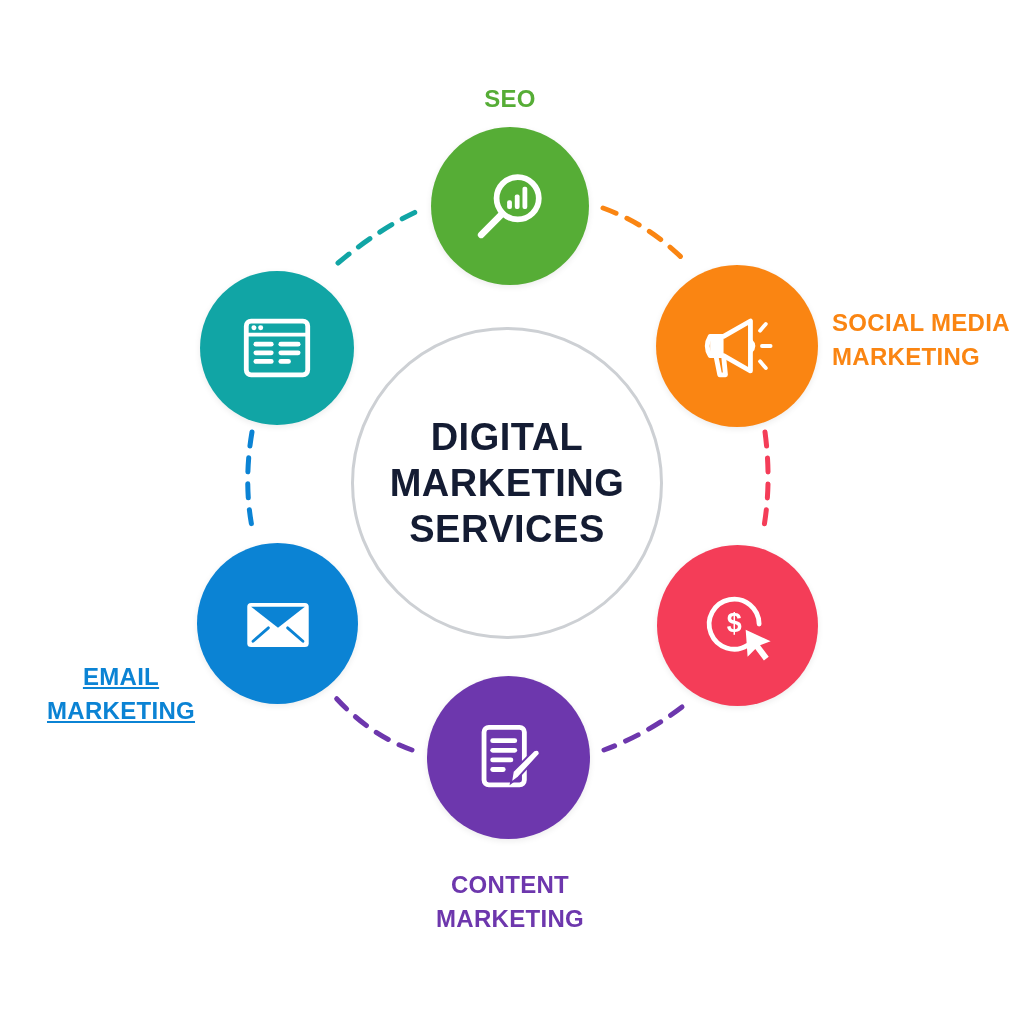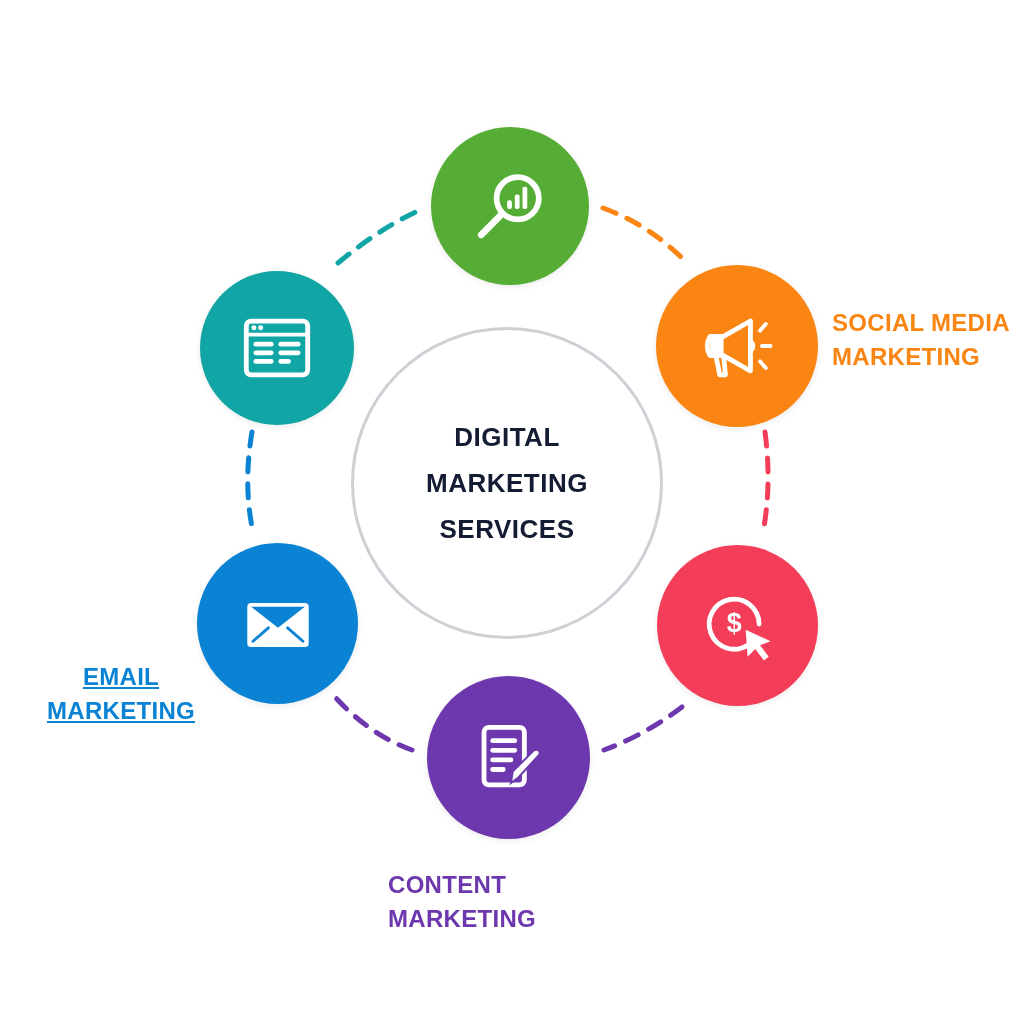--- a/index.html
+++ b/index.html
@@ -9,21 +9,21 @@
       font-family: "Liberation Sans", "DejaVu Sans", sans-serif;
     }
     #diagram { position: absolute; left: 0; top: 0; width: 1024px; height: 1024px; }
     .hub {
       position: absolute; left: 351px; top: 327px; width: 312px; height: 312px;
       border: 3px solid #cdd0d4; border-radius: 50%; background: #ffffff;
       display: flex; flex-direction: column; align-items: center; justify-content: center;
       box-sizing: border-box;
     }
     .hub-line {
-      font-weight: bold; font-size: 26px; line-height: 46px; color: #141c33;
+      font-weight: bold; font-size: 38px; line-height: 46px; color: #141c33;
       letter-spacing: 0.5px; text-align: center;
     }
     .node {
       position: absolute; border-radius: 50%;
       display: flex; align-items: center; justify-content: center;
       box-shadow: 0 2px 6px rgba(0,0,0,0.08);
     }
     .node svg { width: 96px; height: 96px; }
     .label {
       position: absolute; font-weight: bold; font-size: 24px; line-height: 34px;
@@ -53,21 +53,21 @@
 
   <div class="node" style="left:431px;top:127px;width:158px;height:158px;background:#56ad36;">
     <svg viewBox="0 0 100 100">
       <circle cx="58" cy="42" r="22" fill="none" stroke="#fff" stroke-width="6"></circle>
       <line x1="42" y1="58" x2="20" y2="80" stroke="#fff" stroke-width="7" stroke-linecap="round"></line>
       <rect x="47" y="44" width="5" height="9" rx="2" fill="#fff"></rect>
       <rect x="55" y="38" width="5" height="15" rx="2" fill="#fff"></rect>
       <rect x="63" y="30" width="5" height="23" rx="2" fill="#fff"></rect>
     </svg>
   </div>
-  <div class="label" style="left:460px;top:82px;width:100px;text-align:center;color:#56ad36;margin-top:40px;">
+  <div class="label" style="left:460px;top:82px;width:100px;text-align:center;color:#56ad36;">
     <span>SEO</span>
   </div>
 
   <div class="node" style="left:656px;top:265px;width:162px;height:162px;background:#fa8512;">
     <svg viewBox="0 0 100 100">
       <path d="M22 40 L36 40 L64 24 L64 76 L36 60 L22 60 Q16 50 22 40 Z" fill="none" stroke="#fff" stroke-width="5" stroke-linejoin="round"></path>
       <rect x="22" y="40" width="14" height="20" fill="#fff"></rect>
       <path d="M28 60 L32 80 L38 80 L36 60" fill="none" stroke="#fff" stroke-width="5" stroke-linejoin="round"></path>
       <path d="M64 44 Q70 50 64 56" fill="none" stroke="#fff" stroke-width="4"></path>
       <line x1="74" y1="34" x2="80" y2="27" stroke="#fff" stroke-width="4" stroke-linecap="round"></line>
@@ -91,21 +91,21 @@
   <div class="node" style="left:427px;top:676px;width:163px;height:163px;background:#6d37ad;">
     <svg viewBox="0 0 100 100">
       <rect x="24" y="18" width="42" height="60" rx="5" fill="none" stroke="#fff" stroke-width="5"></rect>
       <line x1="33" y1="32" x2="56" y2="32" stroke="#fff" stroke-width="5" stroke-linecap="round"></line>
       <line x1="33" y1="42" x2="56" y2="42" stroke="#fff" stroke-width="5" stroke-linecap="round"></line>
       <line x1="33" y1="52" x2="52" y2="52" stroke="#fff" stroke-width="5" stroke-linecap="round"></line>
       <line x1="33" y1="62" x2="44" y2="62" stroke="#fff" stroke-width="5" stroke-linecap="round"></line>
       <path d="M52 76 L54 64 L76 42 Q82 40 82 46 L60 70 Z" fill="#fff" stroke="#6d37ad" stroke-width="2"></path>
     </svg>
   </div>
-  <div class="label" style="left:388px;top:868px;width:200px;text-align:left;color:#6d37ad;">
+  <div class="label" style="left:410px;top:868px;width:200px;text-align:center;color:#6d37ad;">
     <span>CONTENT</span>
     <span>MARKETING</span>
   </div>
 
   <div class="node" style="left:197px;top:543px;width:161px;height:161px;background:#0b83d4;">
     <svg viewBox="0 0 100 100">
       <rect x="18" y="28" width="64" height="46" rx="4" fill="#fff"></rect>
       <path d="M22 32 L50 54 L78 32 Z" fill="#0b83d4"></path>
       <line x1="24" y1="68" x2="40" y2="54" stroke="#0b83d4" stroke-width="3" stroke-linecap="round"></line>
       <line x1="76" y1="68" x2="60" y2="54" stroke="#0b83d4" stroke-width="3" stroke-linecap="round"></line>

